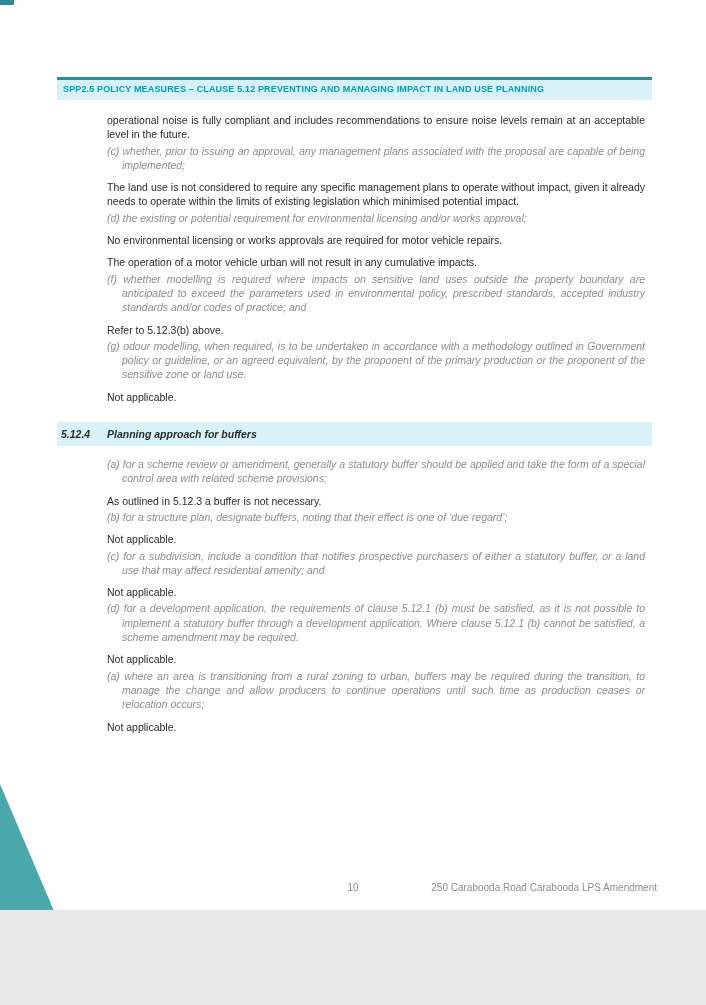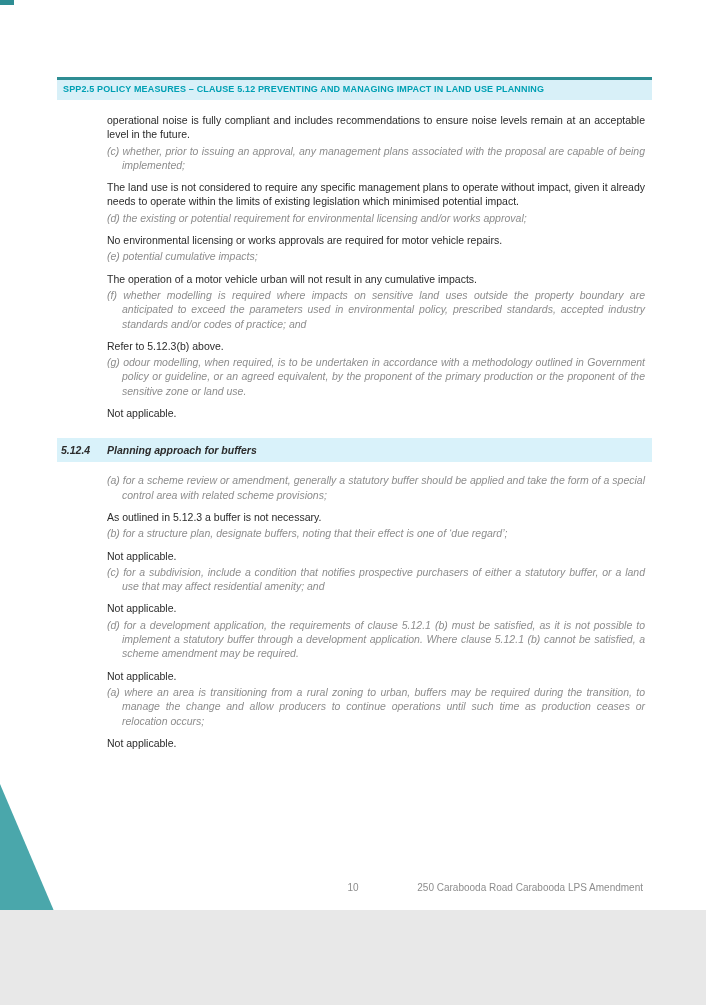--- a/index.html
+++ b/index.html
@@ -75,21 +75,21 @@
     width:100%;
     height:12px;
     font-size:10px;
     color:#8d8d8d;
   }
   .page-number {
     position:absolute; left:0; right:0;
     text-align:center;
   }
   .document-title {
-    position:absolute; right:63px;
+    position:absolute; right:49px;
   }
 </style>
 </head>
 <body>
 
 <div class="page">
 
   <div class="corner-mark"></div>
 
   <div class="header-band">
@@ -100,21 +100,20 @@
   <div class="content">
 
     <p class="para intro">operational noise is fully compliant and includes recommendations to ensure noise levels remain at an acceptable level in the future.</p>
 
     <p class="para quote">(c) whether, prior to issuing an approval, any management plans associated with the proposal are capable of being implemented;</p>
     <p class="para answer">The land use is not considered to require any specific management plans to operate without impact, given it already needs to operate within the limits of existing legislation which minimised potential impact.</p>
 
     <p class="para quote">(d) the existing or potential requirement for environmental licensing and/or works approval;</p>
     <p class="para answer">No environmental licensing or works approvals are required for motor vehicle repairs.</p>
 
-    <p class="para quote">(e) potential cumulative impacts;</p>
     <p class="para answer">The operation of a motor vehicle urban will not result in any cumulative impacts.</p>
 
     <p class="para quote">(f) whether modelling is required where impacts on sensitive land uses outside the property boundary are anticipated to exceed the parameters used in environmental policy, prescribed standards, accepted industry standards and/or codes of practice; and</p>
     <p class="para answer">Refer to 5.12.3(b) above.</p>
 
     <p class="para quote">(g) odour modelling, when required, is to be undertaken in accordance with a methodology outlined in Government policy or guideline, or an agreed equivalent, by the proponent of the primary production or the proponent of the sensitive zone or land use.</p>
     <p class="para answer">Not applicable.</p>
 
     <div class="section-bar">
       <span class="section-number">5.12.4</span>

